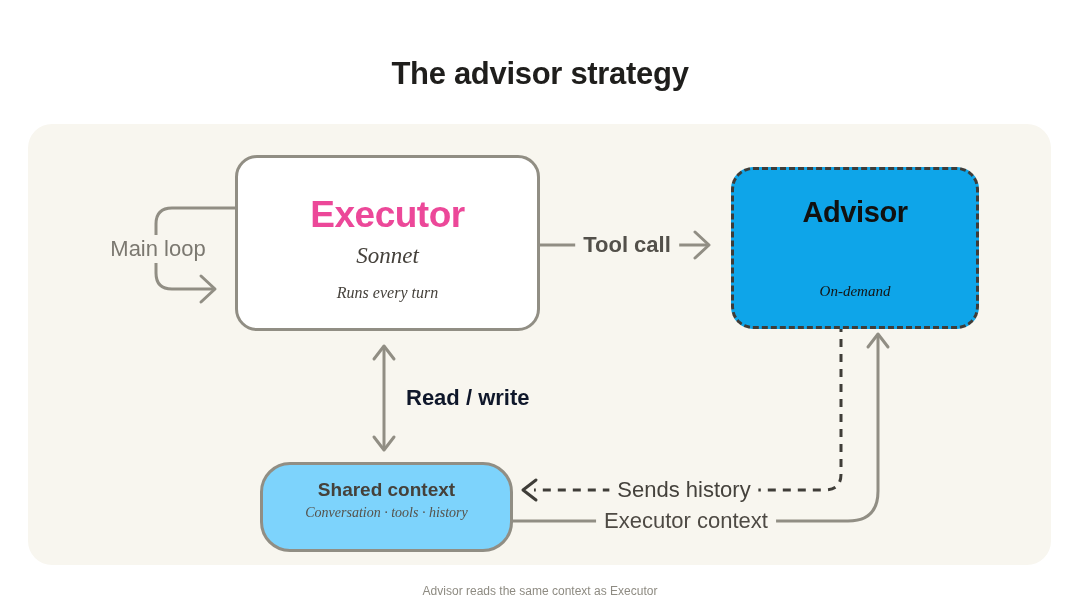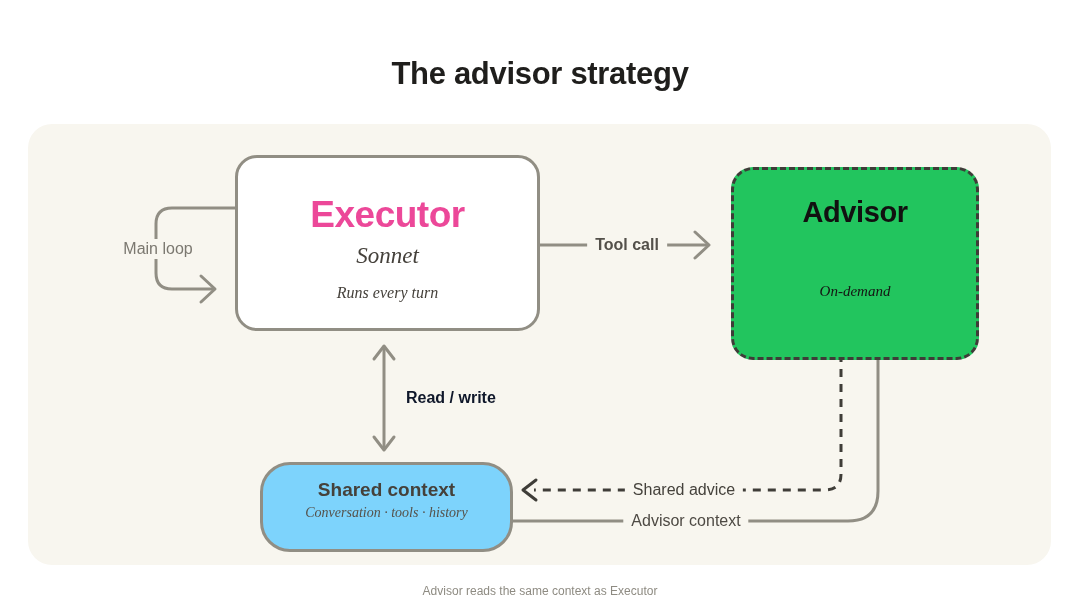--- a/index.html
+++ b/index.html
@@ -55,22 +55,22 @@
     width: 305px;
     height: 176px;
     background: #ffffff;
     border: 3px solid #918e84;
     border-radius: 22px;
   }
   .node-advisor {
     left: 731px;
     top: 139px;
     width: 248px;
-    height: 193px;
-    background: #22c55e;
+    height: 162px;
+    background: #0ea5e9;
     border: 3px dashed #3e3c38;
     border-radius: 22px;
   }
   .node-shared {
     left: 260px;
     top: 434px;
     width: 253px;
     height: 90px;
     background: #7dd3fc;
     border: 3px solid #918e84;
@@ -91,21 +91,21 @@
   .adv-note     { top: 113px; font-size: 15px; font-style: italic; font-family: "Liberation Serif", serif; color: #151413; }
   .shared-title { top: 14px;  font-size: 19px; font-weight: 700; color: #45413b; }
   .shared-sub   { top: 40px;  font-size: 14px; font-style: italic; font-family: "Liberation Serif", serif; color: #55514a; }
   .edge-label {
     position: absolute;
     z-index: 3;
     background: #f8f6ef;
     padding: 1px 8px;
     white-space: nowrap;
     transform: translate(-50%, -50%);
-    font-size: 16px;
+    font-size: 22px;
   }
   .lbl-main-loop       { left: 158px; top: 221px; color: #7b7870; font-weight: 400; }
   .lbl-tool-call       { left: 627px; top: 217px; color: #53504a; font-weight: 600; }
   .lbl-read-write      { left: 398px; top: 370px; color: #0f172a; font-weight: 700; transform: translate(0, -50%); }
   .lbl-sends-advice    { left: 684px; top: 462px; color: #45423c; font-weight: 500; }
   .lbl-reviews-context { left: 686px; top: 493px; color: #4e4a44; font-weight: 500; }
   .caption {
     position: absolute;
     left: 0;
     top: 556px;
@@ -166,18 +166,18 @@
   </div>
 
   <div class="node node-shared">
     <div class="line shared-title">Shared context</div>
     <div class="line shared-sub">Conversation · tools · history</div>
   </div>
 
   <div class="edge-label lbl-main-loop">Main loop</div>
   <div class="edge-label lbl-tool-call">Tool call</div>
   <div class="edge-label lbl-read-write">Read / write</div>
-  <div class="edge-label lbl-sends-advice">Shared advice</div>
-  <div class="edge-label lbl-reviews-context">Advisor context</div>
+  <div class="edge-label lbl-sends-advice">Sends history</div>
+  <div class="edge-label lbl-reviews-context">Executor context</div>
 
   <div class="caption">Advisor reads the same context as Executor</div>
 
 </div>
 
 </body></html>

